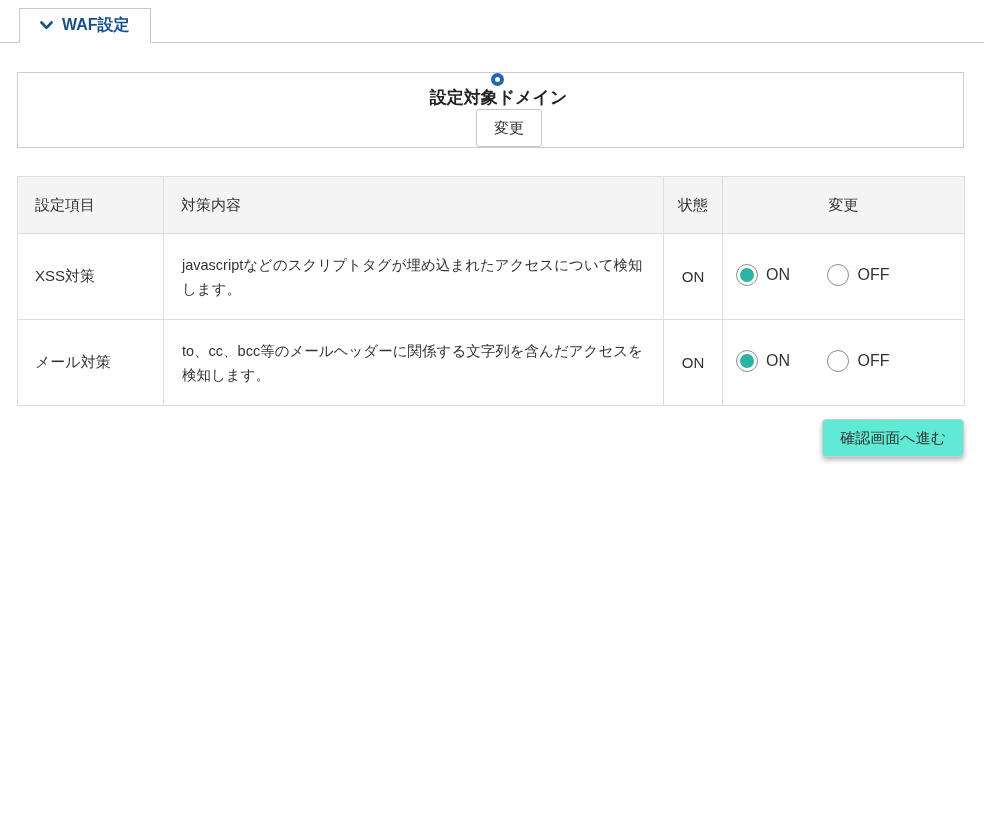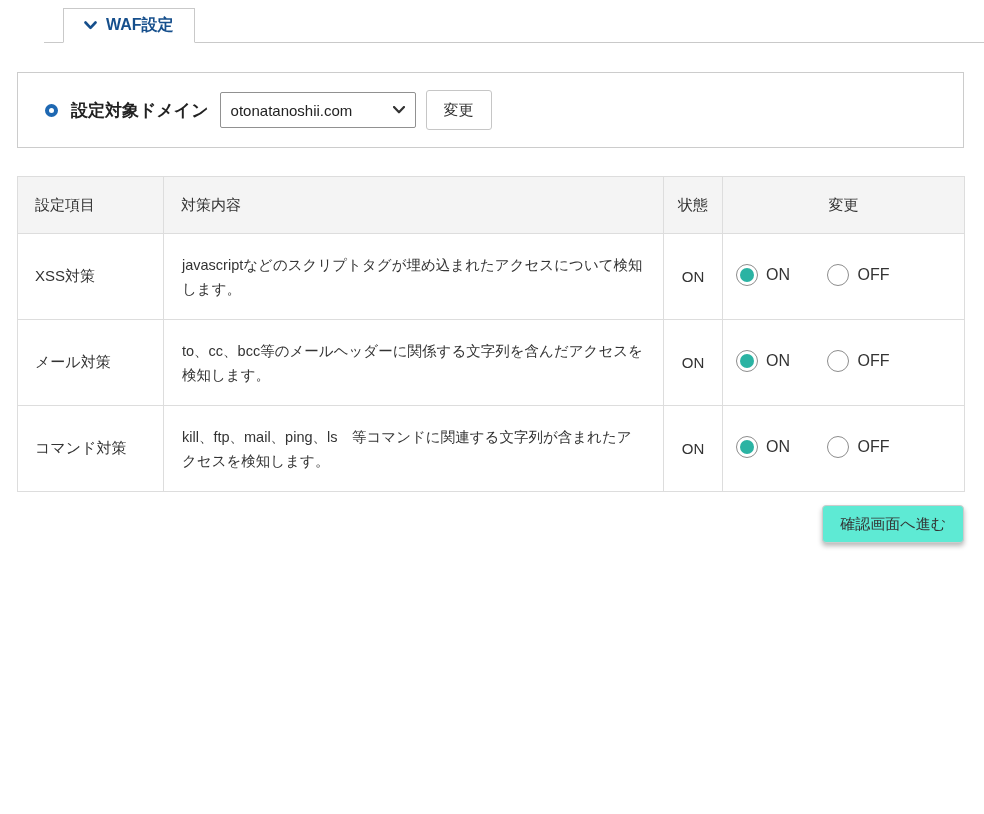--- a/index.html
+++ b/index.html
@@ -11,32 +11,32 @@
   }
   *{box-sizing:border-box;}
   html,body{margin:0;padding:0;}
   body{
     width:984px;height:814px;overflow:hidden;background:#fff;color:#333;
     font-family:"Liberation Sans","DejaVu Sans",sans-serif;
   }
   
   .tabstrip{
     display:flex;align-items:flex-end;height:43px;
-    border-bottom:1px solid #c9c9c9;padding-left:19px;margin-left:44px;
+    border-bottom:1px solid #c9c9c9;padding-left:19px;
   }
   .tab{
     display:inline-flex;align-items:center;gap:9px;
     height:35px;margin-bottom:-1px;padding:0 20px;
     background:#fff;border:1px solid #c9c9c9;border-bottom:1px solid #fff;
     font-weight:bold;font-size:16px;color:var(--accent-blue);cursor:pointer;
   }
   
   .domain-panel{
     margin:29px 20px 0 17px;height:76px;border:1px solid #cccccc;
-    display:flex;align-items:center;padding-left:27px;
+    display:flex;align-items:center;padding-left:27px;flex-direction:column;
   }
   .bullet{
     width:13px;height:13px;border:4px solid var(--bullet-blue);
     border-radius:50%;margin-right:13px;flex:0 0 auto;
   }
   .domain-label{font-weight:bold;font-size:17px;color:#222;margin-right:11px;}
   .select-wrap{position:relative;display:inline-block;}
   .select-wrap select{
     appearance:none;-webkit-appearance:none;
     width:196px;height:36px;border:1px solid #919191;border-radius:2px;
@@ -93,28 +93,20 @@
     <svg class="chev" width="13" height="9" viewBox="0 0 13 9">
       <path d="M1.5 1.5 L6.5 6.8 L11.5 1.5" fill="none" stroke="#164f8c" stroke-width="2.6" stroke-linecap="round" stroke-linejoin="round"></path>
     </svg>
     <span>WAF設定</span>
   </div>
 </div>
 
 <div class="domain-panel">
   <span class="bullet"></span>
   <span class="domain-label">設定対象ドメイン</span>
-  <span class="select-wrap">
-    <select>
-      <option>otonatanoshii.com</option>
-    </select>
-    <svg class="chev" width="12" height="8" viewBox="0 0 12 8">
-      <path d="M1 1 L6 6.3 L11 1" fill="none" stroke="#333" stroke-width="2.2" stroke-linecap="round" stroke-linejoin="round"></path>
-    </svg>
-  </span>
   <button class="change-btn">変更</button>
 </div>
 
 <table class="waf">
   <colgroup>
     <col style="width:146px">
       <col style="width:500px">
       <col style="width:59px">
       <col style="width:242px">
   </colgroup>
@@ -150,33 +142,18 @@
       <label class="radio-group">
         <input type="radio" value="ON" name="waf-row-3" checked="" style="">
         <span>ON</span>
       </label>
       <label class="radio-group">
         <input type="radio" value="OFF" name="waf-row-3" style="">
         <span>OFF</span>
       </label>
     </td>
   </tr>
-      <tr>
-    <td class="c-item">コマンド対策</td>
-    <td class="c-desc">kill、ftp、mail、ping、ls　等コマンドに関連する文字列が含まれたアクセスを検知します。</td>
-    <td class="c-status">ON</td>
-    <td class="c-change">
-      <label class="radio-group">
-        <input type="radio" value="ON" name="waf-row-4" checked="" style="">
-        <span>ON</span>
-      </label>
-      <label class="radio-group">
-        <input type="radio" value="OFF" name="waf-row-4" style="">
-        <span>OFF</span>
-      </label>
-    </td>
-  </tr>
     </tbody>
 </table>
 
 <div class="footer">
   <button class="submit-btn">確認画面へ進む</button>
 </div>
 
 </body></html>

